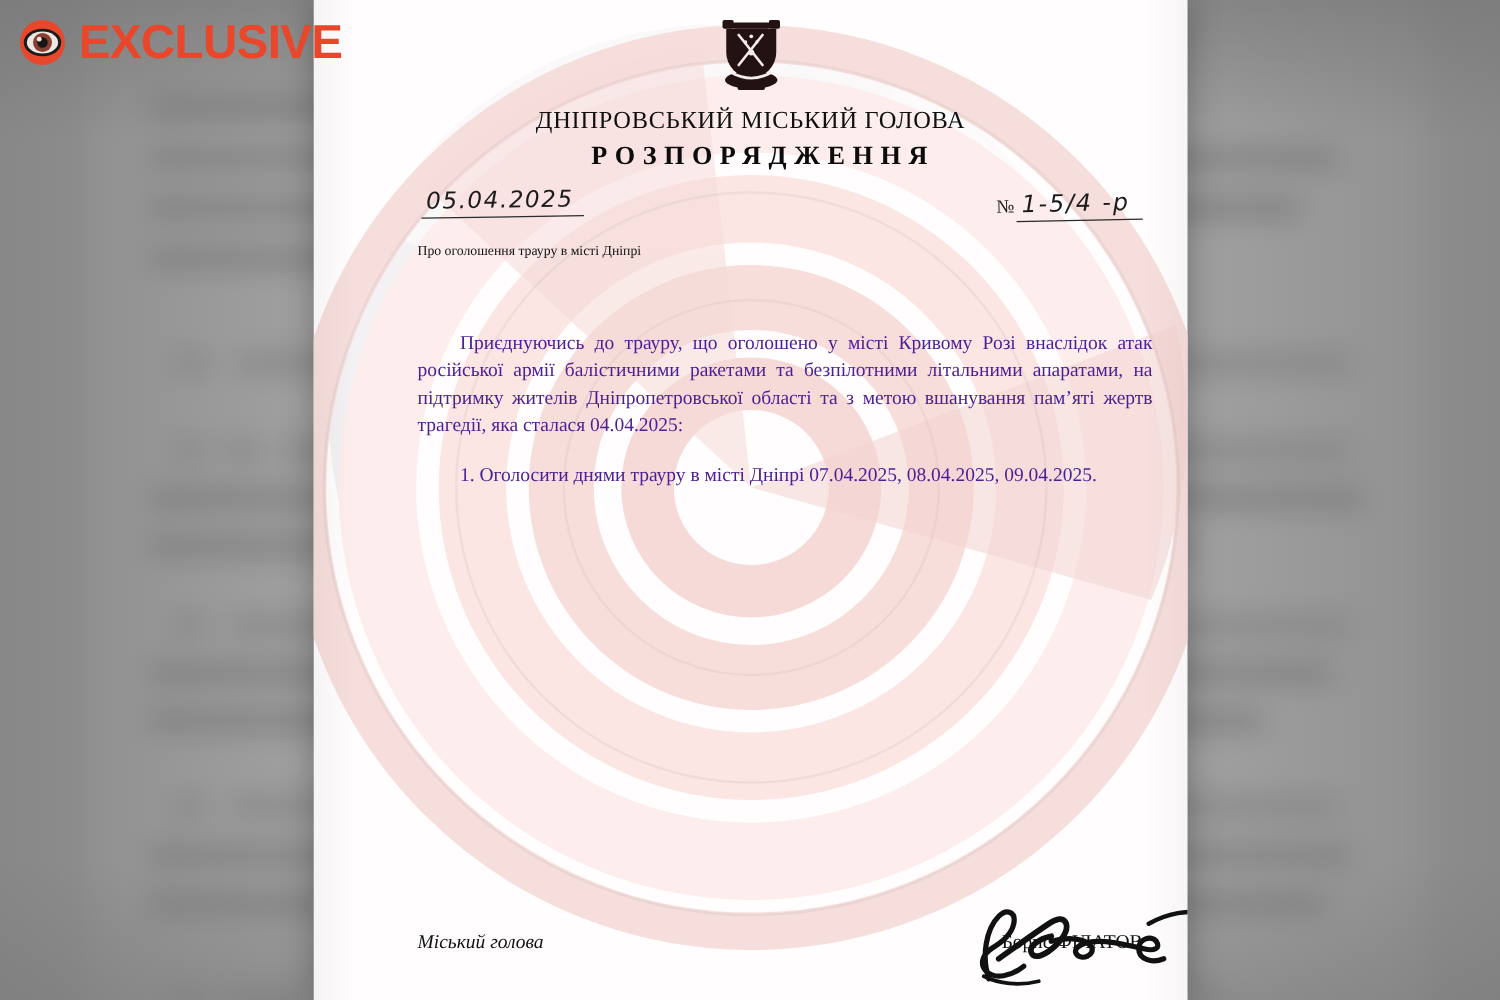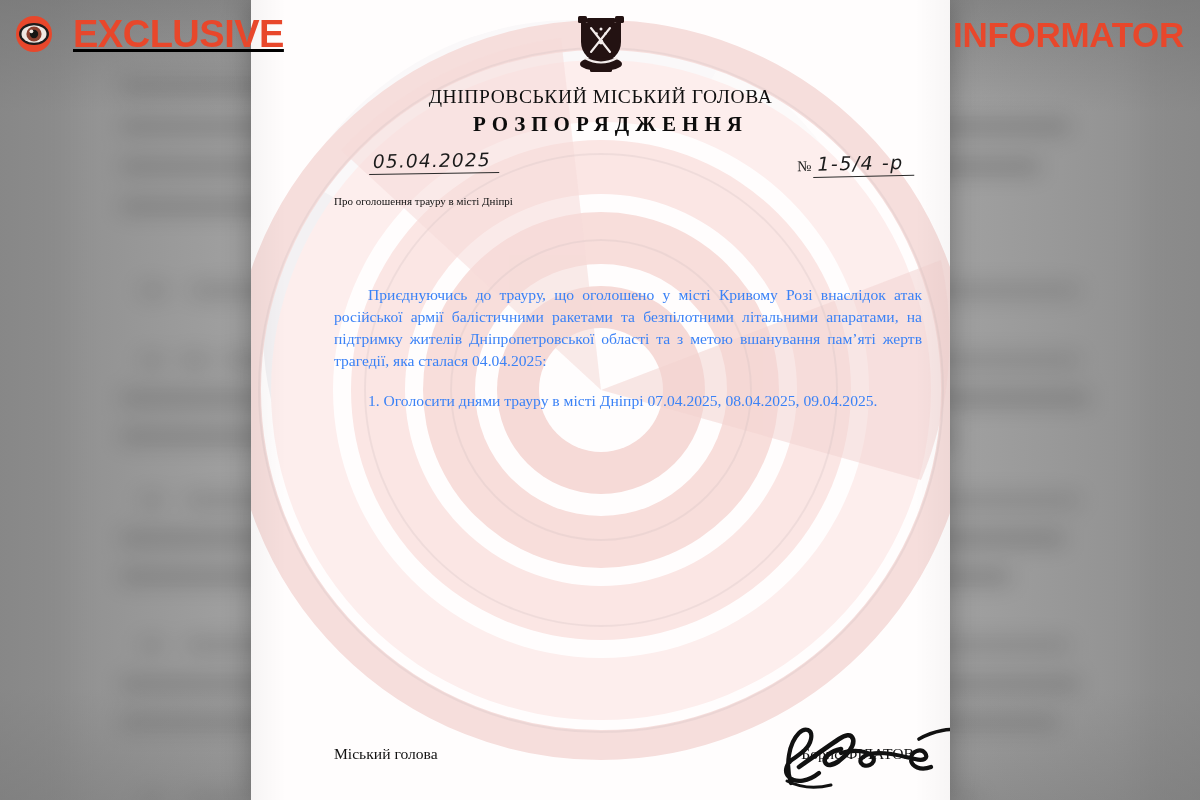--- a/index.html
+++ b/index.html
@@ -54,23 +54,22 @@
       linear-gradient(90deg, rgba(120,120,120,.55) 0%, rgba(150,150,150,0) 22%,
                              rgba(150,150,150,0) 78%, rgba(120,120,120,.5) 100%),
       linear-gradient(180deg, rgba(110,110,110,.55) 0%, rgba(150,150,150,0) 14%,
                              rgba(150,150,150,0) 86%, rgba(120,120,120,.45) 100%);
   }
 
   
   .brand-left {
     position: absolute;
     left: 14px; top: 14px;
-    display: flex; align-items: center; gap: 19px;
+    display: flex; align-items: center; gap: 9px;
     z-index: 30;
-    text-decoration: underline;
   }
   .eye-icon {
     width: 40px; height: 40px;
     display: block;
     flex: 0 0 auto;
   }
   .brand-word {
     font-family: "Liberation Sans", sans-serif;
     font-weight: 700;
     font-size: 38px;
@@ -163,21 +162,21 @@
     text-align: center;
     font-family: "Liberation Serif", serif;
     font-weight: 700;
     font-size: 21px;
     letter-spacing: 6px;
     color: #0c0c0c;
     padding-left: 20px;
   }
 
   
-  .hw-row { position: absolute; left: 0; right: 0; top: 150px; height: 36px; margin-left: 32px; }
+  .hw-row { position: absolute; left: 0; right: 0; top: 150px; height: 36px; }
   .hw-date {
     position: absolute; left: 86px; top: 0;
     font-family: "DejaVu Sans", sans-serif;
     font-size: 18.5px;
     font-style: italic;
     letter-spacing: 1.2px;
     color: #1b1b1b;
     border-bottom: 1.3px solid #2a2a2a;
     padding: 0 8px 2px 4px;
     transform: rotate(-0.9deg);
@@ -215,40 +214,39 @@
     color: #121212;
   }
 
   .body {
     position: absolute;
     left: 83px; top: 264px;
     width: 588px;
     font-family: "Liberation Serif", serif;
     font-size: 15.6px;
     line-height: 1.42;
-    color: #3b82f6;
+    color: #4c1d95;
     text-align: justify;
-    margin-top: 20px;
   }
   .body p { margin: 0 0 17px 0; text-indent: 34px; }
   .body p.tight { margin-bottom: 15px; }
 
   
   .sig-row {
     position: absolute;
     left: 83px; right: 36px;
     top: 745px;
     display: flex;
     align-items: center;
     justify-content: space-between;
     font-family: "Liberation Serif", serif;
     font-size: 15.6px;
     color: #111;
   }
-  .sig-title { white-space: nowrap; }
+  .sig-title { white-space: nowrap; font-style: italic; }
   .sig-name { white-space: nowrap; }
   .sig-mark {
     position: absolute;
     left: 518px; top: 715px;
     width: 215px; height: 78px;
     z-index: 6;
     pointer-events: none;
   }
 </style>
 </head>
@@ -310,21 +308,20 @@
       <circle cx="20" cy="20" r="18" fill="#e8472b"></circle>
       <ellipse cx="20" cy="20" rx="15" ry="11" fill="#1b1b1b"></ellipse>
       <ellipse cx="20" cy="20" rx="12.5" ry="8.8" fill="#efe7e2"></ellipse>
       <circle cx="20" cy="20" r="7.6" fill="#8a4030"></circle>
       <circle cx="20" cy="20" r="4.2" fill="#161616"></circle>
       <circle cx="17.4" cy="17.3" r="1.9" fill="#f2eae6"></circle>
     </svg>
     <span class="brand-word">EXCLUSIVE</span>
   </div>
 
-  <div class="brand-right">INFORMATOR</div>
 
   <div class="sheet">
 
     <div class="swoosh"></div>
 
     <svg class="stamp" viewBox="0 0 760 760">
       <g fill="none" stroke="#f6dedc" stroke-width="30">
         <circle cx="380" cy="380" r="355"></circle>
       </g>
       <circle cx="380" cy="380" r="330" fill="#fdeeed"></circle>

